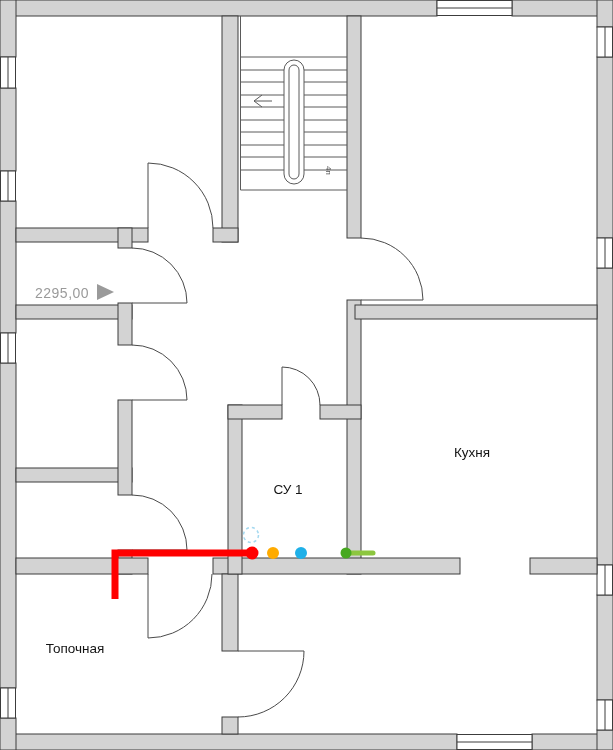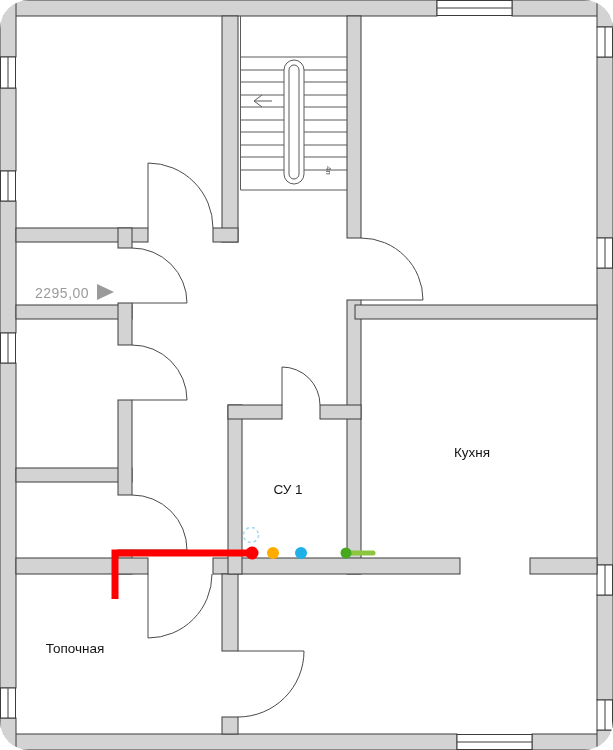--- a/index.html
+++ b/index.html
@@ -1,16 +1,16 @@
 <!DOCTYPE html>
 <html><head>
 <meta charset="utf-8">
 <style>
   html,body{margin:0;padding:0;background:#ffffff;}
-  .plan-wrap{position:relative;width:613px;height:750px;background:#ffffff;overflow:hidden;border-radius:29px;}
+  .plan-wrap{position:relative;width:613px;height:750px;background:#ffffff;overflow:hidden;}
   svg{display:block;}
   .wall{fill:#d3d3d3;stroke:#3c3c3c;stroke-width:1;}
   .win-rect{fill:#ffffff;stroke:#3c3c3c;stroke-width:1;}
   .thin{stroke:#3c3c3c;stroke-width:1;fill:none;}
   .door{stroke:#4a4a4a;stroke-width:1;fill:none;}
   .stair{stroke:#5a5a5a;stroke-width:1;fill:none;}
   .stair-loop{fill:#ffffff;stroke:#5a5a5a;stroke-width:1;}
   .stair-loop-in{fill:none;stroke:#5a5a5a;stroke-width:1;}
   .room-label{font:13.5px "Liberation Sans",sans-serif;fill:#141414;text-anchor:middle;}
   .dim-label{font:14px "Liberation Sans",sans-serif;letter-spacing:0.5px;}

